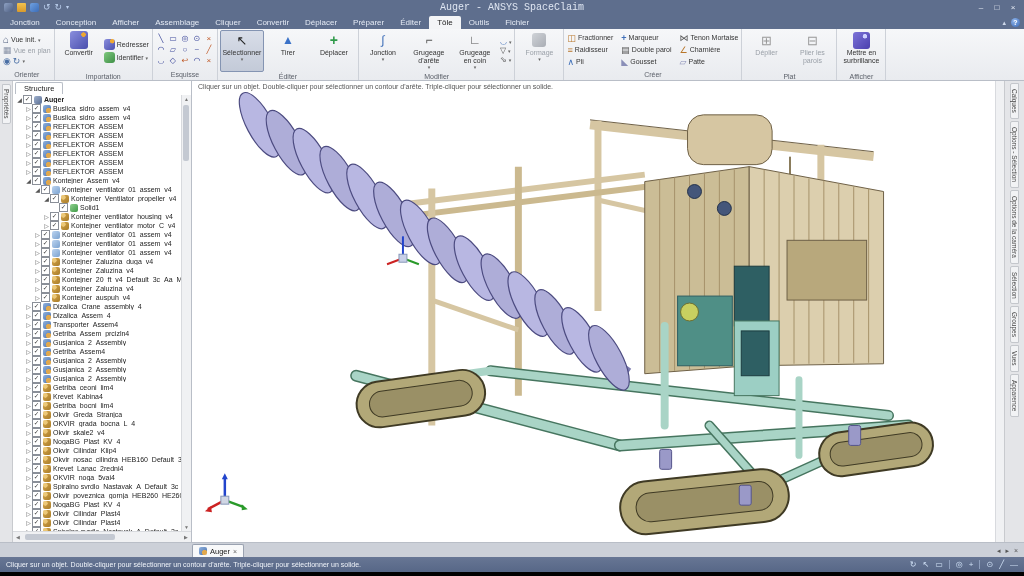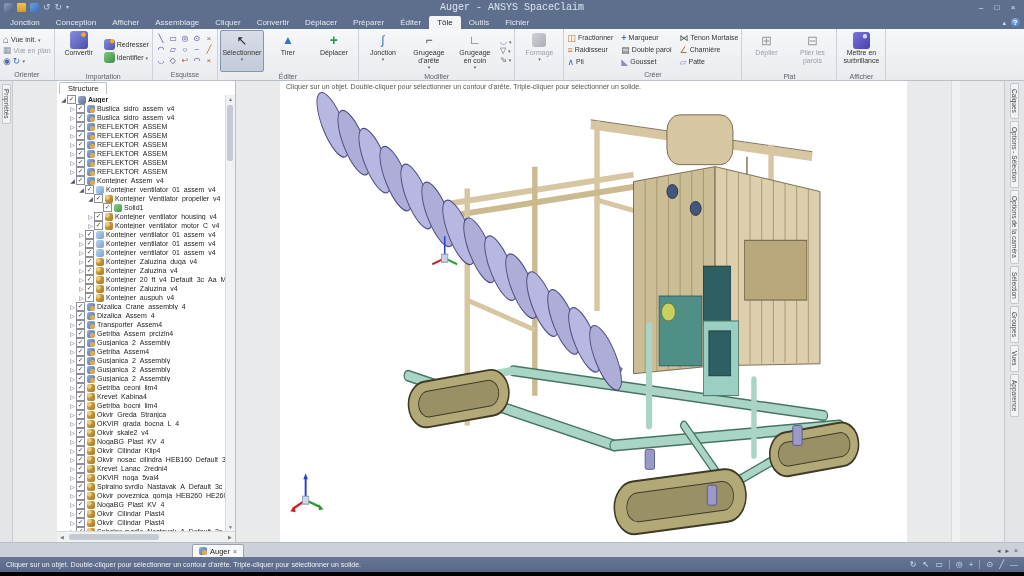--- a/index.html
+++ b/index.html
@@ -51,21 +51,21 @@
   .sketchgrid{display:grid;grid-template-columns:repeat(5,12px);grid-auto-rows:11px;align-items:center;justify-items:center;}
   .sketchgrid span{font-size:8px;line-height:10px;}
   .grid3{display:grid;grid-template-columns:auto auto auto;grid-auto-rows:12px;column-gap:6px;align-items:center;}
   .minicol{display:flex;flex-direction:column;justify-content:center;gap:1px;}
   .minicol .smallbtn{line-height:9px;}
   .importcol{display:flex;flex-direction:column;justify-content:center;gap:2px;}
   .oriental{display:flex;flex-direction:column;justify-content:center;gap:1px;}
   .ribbon-fill{flex:1;}
 
   
-  .main{flex:1;display:flex;min-height:0;background:#e9eaec;gap:44px;}
+  .main{flex:1;display:flex;min-height:0;background:#e9eaec;}
   .leftstrip{width:12px;background:#e4e5e8;border-right:1px solid #c8cace;display:flex;flex-direction:column;align-items:center;padding-top:3px;}
   .vtab{writing-mode:vertical-rl;font-size:6.5px;color:#444;background:#f2f3f5;border:1px solid #c4c7cc;
         padding:4px 0;border-radius:0 2px 2px 0;white-space:nowrap;}
   .structure{width:178px;background:#fff;border-right:1px solid #b9bec7;display:flex;flex-direction:column;position:relative;}
   .struct-tab{height:13px;display:flex;align-items:center;}
   .struct-tab .stab{font-size:7.5px;color:#222;background:#fff;border:1px solid #b9bec7;border-bottom:none;
         padding:1px 8px 1px 8px;margin-left:2px;border-radius:2px 2px 0 0;}
   .tree{flex:1;overflow:hidden;padding-top:1px;position:relative;}
   .trow{height:9px;display:flex;align-items:center;white-space:nowrap;font-size:7px;color:#222;}
   .trow .exp{width:7px;text-align:center;font-size:6px;color:#555;flex:none;}

